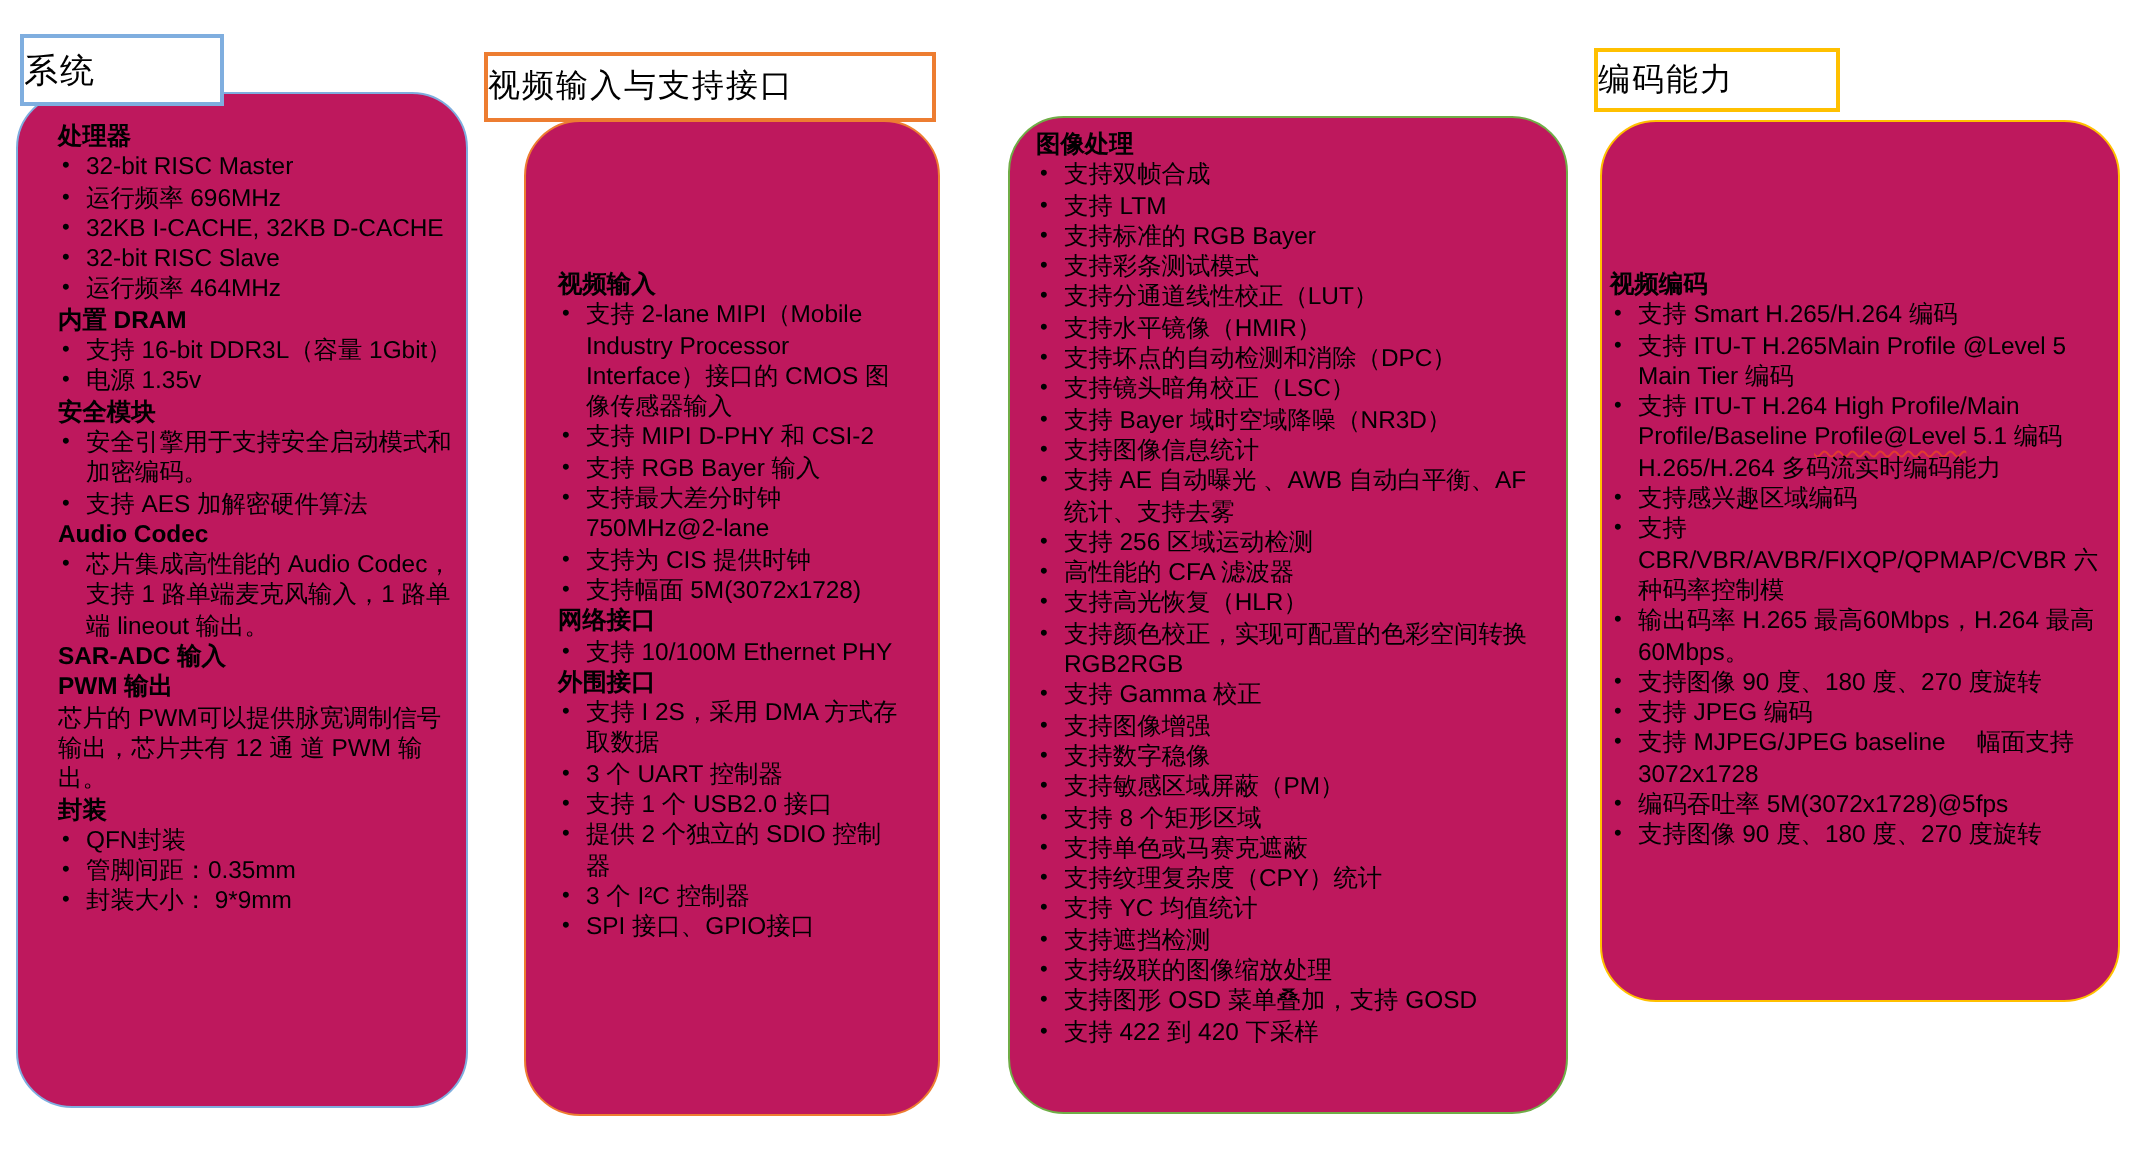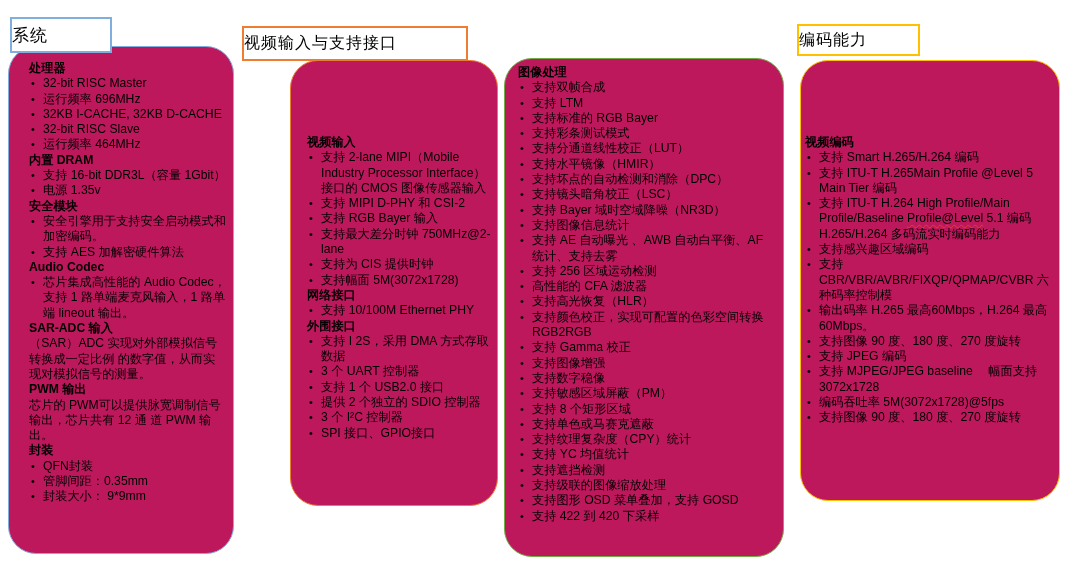--- a/index.html
+++ b/index.html
@@ -23,21 +23,21 @@
   .item.b .marker{flex:0 0 14px;width:14px;padding-left:2px;box-sizing:border-box;font-size:11px;}
   .item.b .txt{flex:1;min-width:0;}
   .item.p{padding-right:2px;}
   .squiggle{
     text-decoration-line:underline;text-decoration-style:wavy;
     text-decoration-color:#e23b2e;text-decoration-thickness:1px;text-underline-offset:2px;margin-top:40px;
   }
   
   #c0{left:8px;top:46px;width:226px;height:508px;padding:14px 5px 0 20px;}
   #t0{left:10px;top:17px;width:102px;height:36px;font-size:17px;}
-  #c1{left:262px;top:60px;width:208px;height:446px;padding:74px 5px 0 16px;margin-left:28px;}
+  #c1{left:262px;top:60px;width:208px;height:498px;padding:74px 20px 0 16px;}
   #t1{left:242px;top:26px;width:226px;height:35px;}
   #c2{left:504px;top:58px;width:280px;height:499px;padding:6px 8px 0 13px;}
   #t2{left:502px;top:22px;width:136px;height:36px;}
   #c3{left:800px;top:60px;width:260px;height:441px;padding:74px 5px 0 4px;}
   #t3{left:797px;top:24px;width:123px;height:32px;}
 </style>
 </head>
 <body>
 
 <div id="canvas">
@@ -82,21 +82,20 @@
         <div class="item b">
           <span class="marker">•</span>
           <span class="txt">支持 AES 加解密硬件算法</span>
         </div>
         <div class="item h">Audio Codec</div>
         <div class="item b">
           <span class="marker">•</span>
           <span class="txt">芯片集成高性能的 Audio Codec，支持 1 路单端麦克风输入，1 路单端 lineout 输出。</span>
         </div>
         <div class="item h">SAR-ADC 输入</div>
-        <div class="item p">（SAR）ADC 实现对外部模拟信号转换成一定比例 的数字值，从而实现对模拟信号的测量。</div>
         <div class="item h">PWM 输出</div>
         <div class="item p">芯片的 PWM可以提供脉宽调制信号输出，芯片共有 12 通 道 PWM 输出。</div>
         <div class="item h">封装</div>
         <div class="item b">
           <span class="marker">•</span>
           <span class="txt">QFN封装</span>
         </div>
         <div class="item b">
           <span class="marker">•</span>
           <span class="txt">管脚间距：0.35mm</span>

